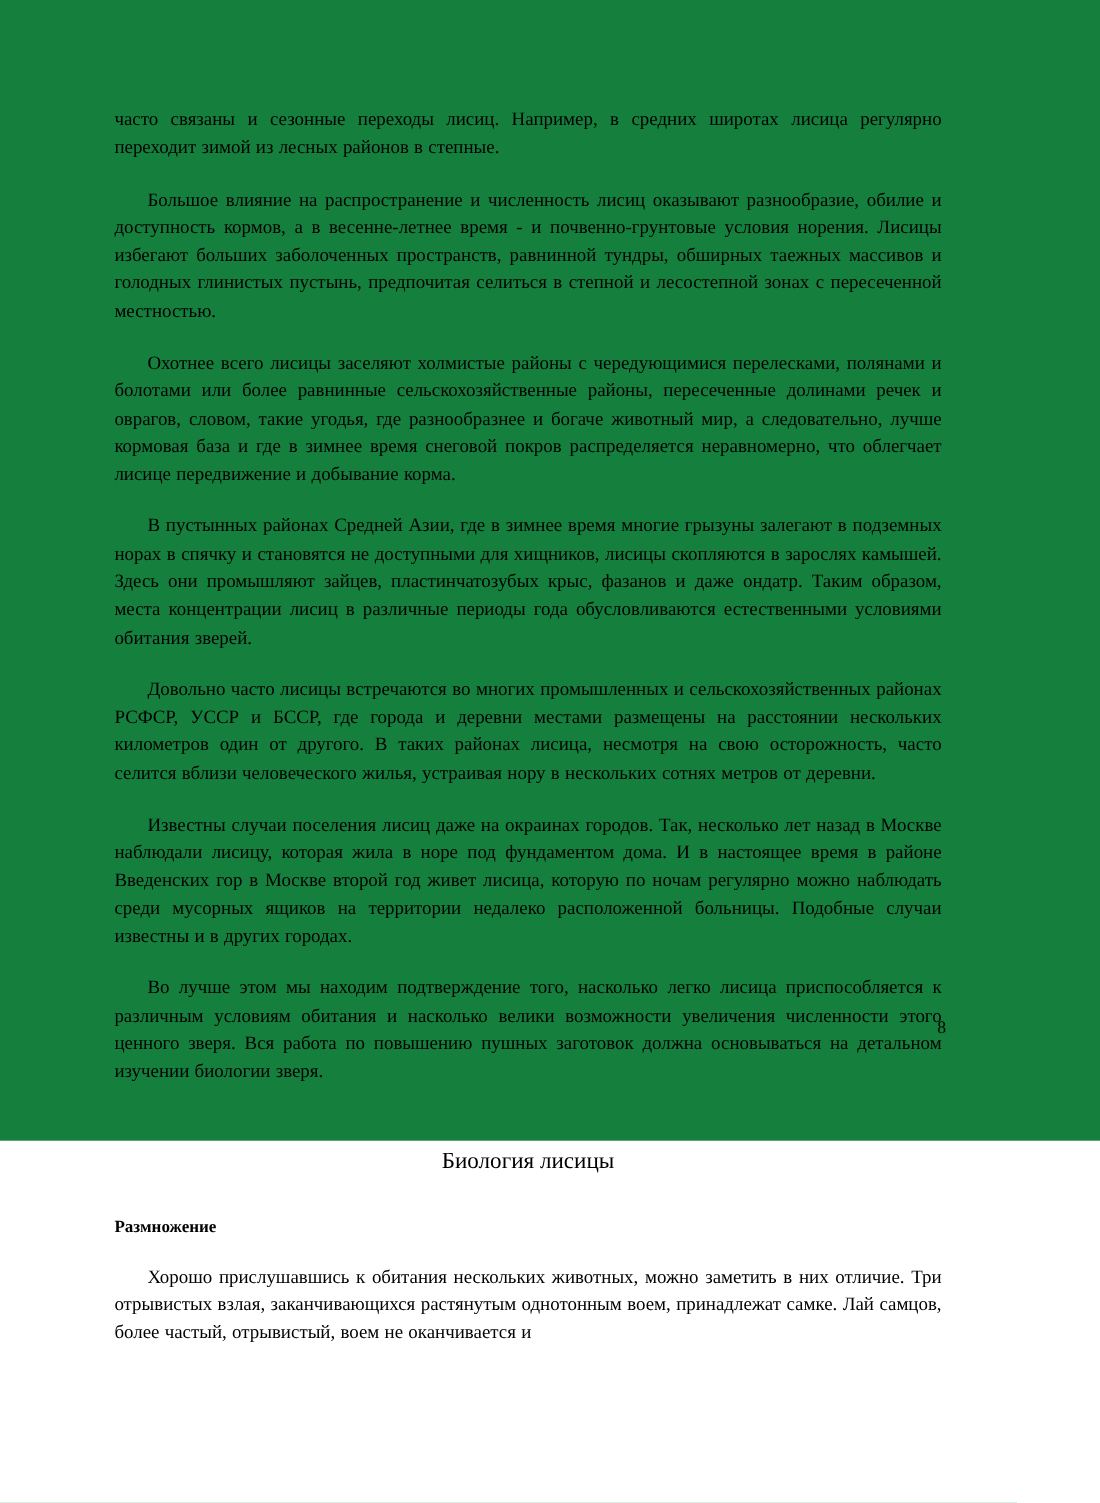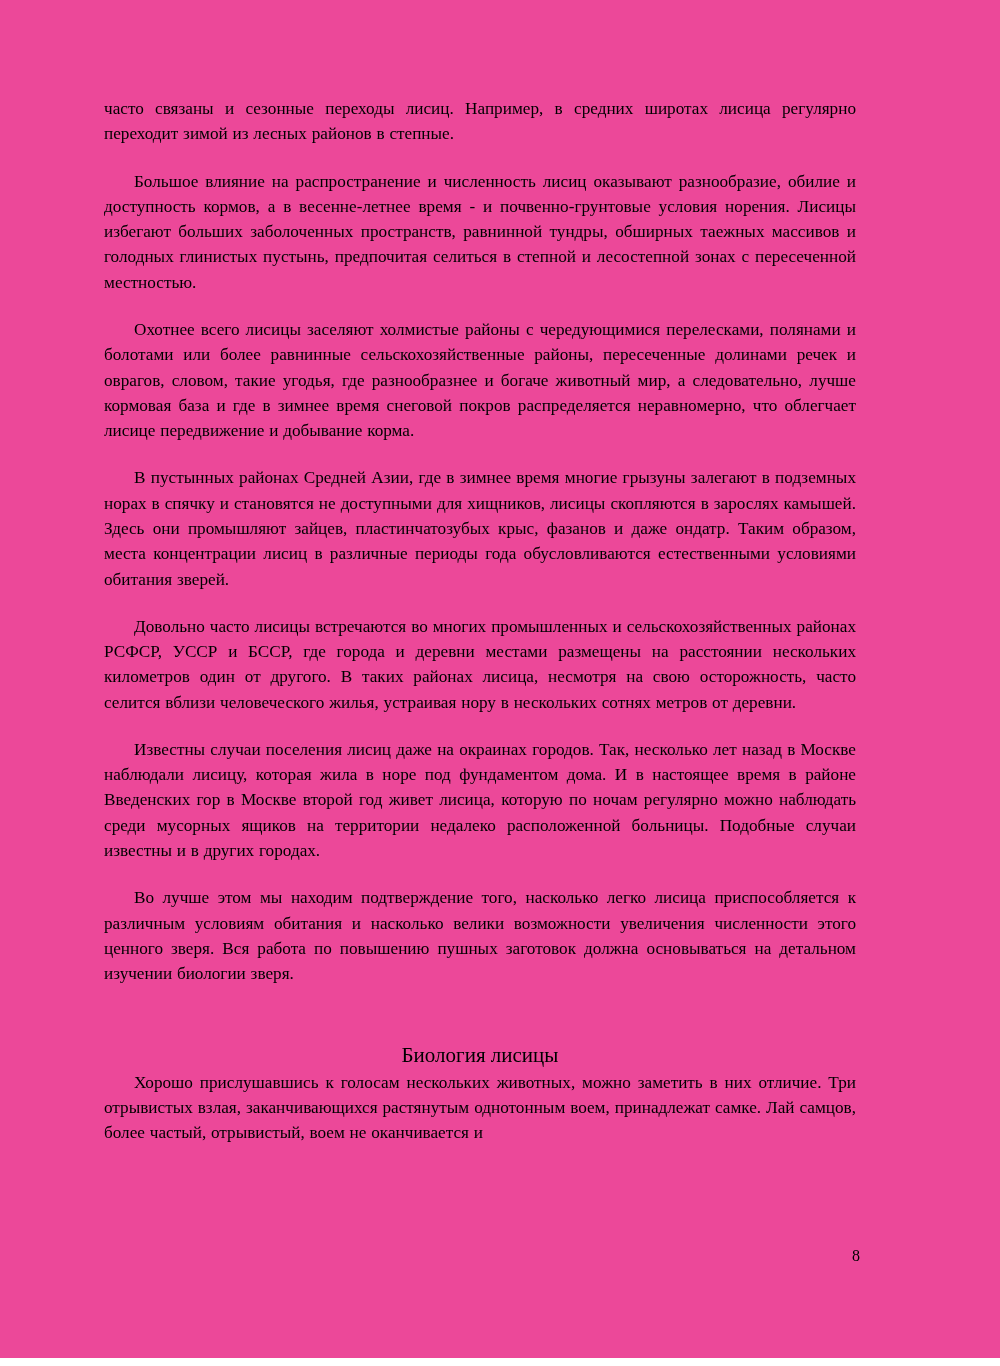--- a/index.html
+++ b/index.html
@@ -13,22 +13,22 @@
     font-family: "Liberation Serif", "DejaVu Serif", serif;
     color: #000000;
     position: relative;
     overflow: hidden;
   }
   .page {
     position: absolute;
     top: 0;
     left: 0;
     width: 1000px;
-    height: 1358px;
-    background: #ec4899;
+    height: 1037px;
+    background: #15803d;
   }
   .content {
     position: absolute;
     left: 104px;
     top: 96px;
     width: 752px;
   }
   p.para {
     margin: 0 0 22px 0;
     font-size: 17.2px;
@@ -70,19 +70,20 @@
 
     <p class="para noindent">часто связаны и сезонные переходы лисиц. Например, в средних широтах лисица регулярно переходит зимой из лесных районов в степные.</p>
     <p class="para">Большое влияние на распространение и численность лисиц оказывают разнообразие, обилие и доступность кормов, а в весенне-летнее время - и почвенно-грунтовые условия норения. Лисицы избегают больших заболоченных пространств, равнинной тундры, обширных таежных массивов и голодных глинистых пустынь, предпочитая селиться в степной и лесостепной зонах с пересеченной местностью.</p>
     <p class="para">Охотнее всего лисицы заселяют холмистые районы с чередующимися перелесками, полянами и болотами или более равнинные сельскохозяйственные районы, пересеченные долинами речек и оврагов, словом, такие угодья, где разнообразнее и богаче животный мир, а следовательно, лучше кормовая база и где в зимнее время снеговой покров распределяется неравномерно, что облегчает лисице передвижение и добывание корма.</p>
     <p class="para">В пустынных районах Средней Азии, где в зимнее время многие грызуны залегают в подземных норах в спячку и становятся не доступными для хищников, лисицы скопляются в зарослях камышей. Здесь они промышляют зайцев, пластинчатозубых крыс, фазанов и даже ондатр. Таким образом, места концентрации лисиц в различные периоды года обусловливаются естественными условиями обитания зверей.</p>
     <p class="para">Довольно часто лисицы встречаются во многих промышленных и сельскохозяйственных районах РСФСР, УССР и БССР, где города и деревни местами размещены на расстоянии нескольких километров один от другого. В таких районах лисица, несмотря на свою осторожность, часто селится вблизи человеческого жилья, устраивая нору в нескольких сотнях метров от деревни.</p>
     <p class="para">Известны случаи поселения лисиц даже на окраинах городов. Так, несколько лет назад в Москве наблюдали лисицу, которая жила в норе под фундаментом дома. И в настоящее время в районе Введенских гор в Москве второй год живет лисица, которую по ночам регулярно можно наблюдать среди мусорных ящиков на территории недалеко расположенной больницы. Подобные случаи известны и в других городах.</p>
     <p class="para">Во лучше этом мы находим подтверждение того, насколько легко лисица приспособляется к различным условиям обитания и насколько велики возможности увеличения численности этого ценного зверя. Вся работа по повышению пушных заготовок должна основываться на детальном изучении биологии зверя.</p>
 
     <h2 class="section-title">Биология лисицы</h2>
+    <h3 class="subsection-title">Размножение</h3>
 
-    <p class="para">Хорошо прислушавшись к голосам нескольких животных, можно заметить в них отличие. Три отрывистых взлая, заканчивающихся растянутым однотонным воем, принадлежат самке. Лай самцов, более частый, отрывистый, воем не оканчивается и</p>
+    <p class="para">Хорошо прислушавшись к обитания нескольких животных, можно заметить в них отличие. Три отрывистых взлая, заканчивающихся растянутым однотонным воем, принадлежат самке. Лай самцов, более частый, отрывистый, воем не оканчивается и</p>
 
   </div>
 
   <div class="page-number">8</div>
 </div>
 
 </body></html>

